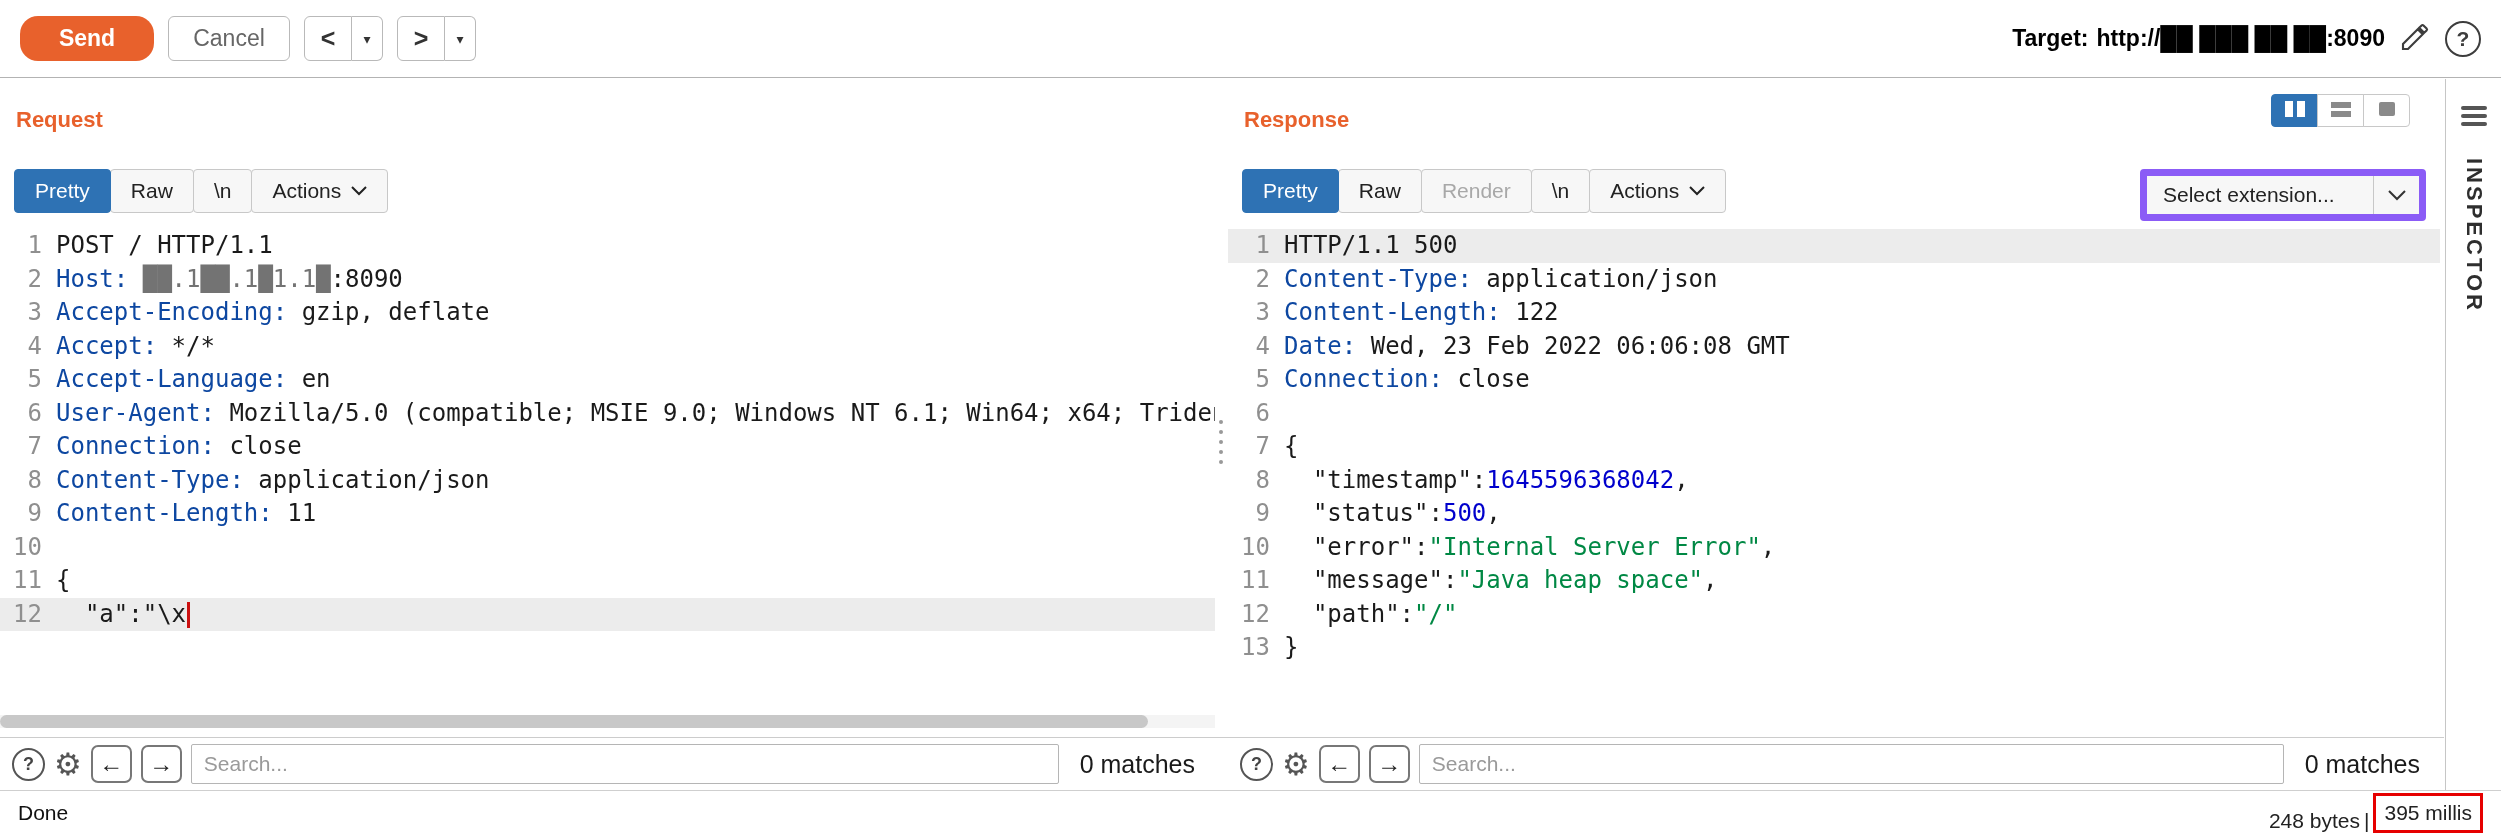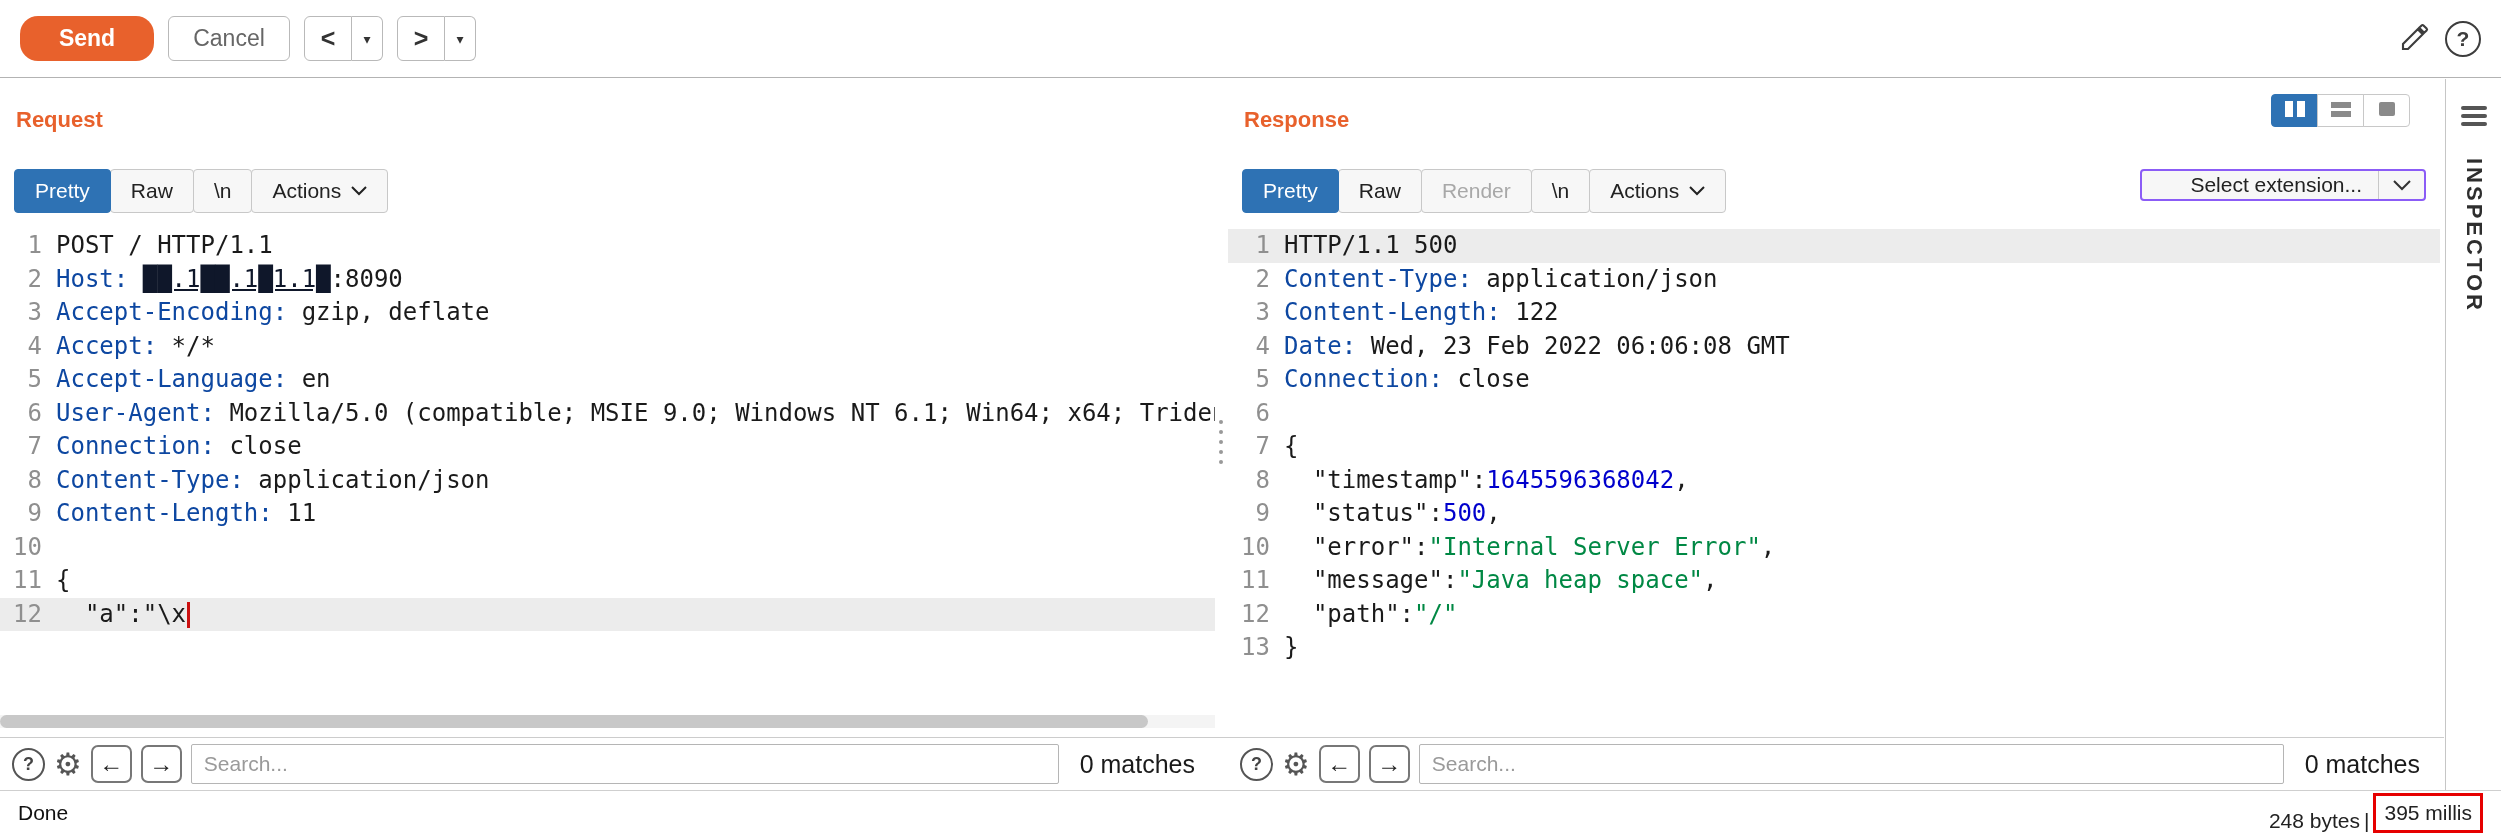--- a/index.html
+++ b/index.html
@@ -46,40 +46,40 @@
   .tab.disabled { color:#a8a8a8; }
   .tab .chev { margin-left:10px; display:flex; align-items:center; }
 
   .layout-group { position:absolute; top:15px; right:30px; display:flex; }
   .lo-btn { width:47px; height:33px; border:1px solid #c8c8c8; background:#fff; margin-left:-1px;
             display:flex; align-items:center; justify-content:center; }
   .lo-btn:first-child { border-radius:4px 0 0 4px; margin-left:0; }
   .lo-btn:last-child { border-radius:0 4px 4px 0; }
   .lo-btn.selected { background:#2e72b4; border-color:#2e72b4; }
 
-  .ext-dropdown { position:absolute; top:90px; right:14px; height:32px; width:286px;
-                  border:2px solid #8b5cf6; background:#f7f7f7; border-radius:4px;
-                  display:flex; align-items:center; font-size:21px; color:#222;text-align:right; }
+  .ext-dropdown { position:absolute; top:90px; right:14px; height:52px; width:286px;
+                  border:7px solid #8b5cf6; background:#f7f7f7; border-radius:4px;
+                  display:flex; align-items:center; font-size:21px; color:#222; }
   .ext-label { flex:1; padding:0 16px; white-space:nowrap; overflow:hidden; }
   .ext-chev { width:46px; height:100%; border-left:1px solid #c8c8c8;
               display:flex; align-items:center; justify-content:center; }
 
   
   .code { position:absolute; left:0; right:0; top:150px; bottom:78px; overflow:hidden;
           font-family:"DejaVu Sans Mono","Liberation Mono",monospace;
           font-size:24px; line-height:33.5px; }
   .code-line { display:flex; width:100%; }
   .code-line.hl { background:#ececec; }
   .ln { flex:0 0 42px; text-align:right; color:#8f8f8f; }
   .lt { flex:1; padding-left:14px; white-space:pre; color:#1a1a1a; }
   .seg-p   { color:#1a1a1a; }
   .seg-n   { color:#0d47a1; }
   .seg-num { color:#0000cc; }
   .seg-str { color:#008844; }
-  .seg-r   { color:#0f172a;text-decoration:underline; }
+  .seg-r   { color:#737373; }
   .seg-cur { display:inline-block; width:3px; height:26px; background:#cc1111;
              vertical-align:middle; margin-left:1px; }
 
   .hscroll { position:absolute; left:0; bottom:62px; width:100%; height:13px; background:#f4f4f4; }
   .hthumb { width:1148px; height:13px; background:#c8c8c8; border-radius:7px; }
 
   .split-dots { position:absolute; left:1216px; top:420px; width:10px; display:flex;
                 flex-direction:column; gap:6px; align-items:center; }
   .dot { width:4px; height:4px; border-radius:50%; background:#999; }
 
@@ -129,20 +129,24 @@
         <span>▾</span>
       </button>
   </div>
   <div class="split">
     <button class="main">&gt;</button>
     <button class="dd">
         <span>▾</span>
       </button>
   </div>
   <div class="spacer"></div>
+  <div class="target-wrap">
+    <span class="target-text">Target:</span>
+    <span class="target-text"><span>http://</span><span class="target-redact">██ ███ ██ ██</span><span>:8090</span></span>
+  </div>
   <button class="icon-btn">
     <span>
       <svg width="32" height="32" viewBox="0 0 24 24">
           <path d="M3 17.25V21h3.75L17.8 9.94l-3.75-3.75L3 17.25zM20.7 7.04c.39-.39.39-1.02 0-1.41l-2.34-2.34c-.39-.39-1.02-.39-1.41 0l-1.83 1.83 3.75 3.75 1.83-1.83z" fill="none" stroke="#3d3d3d" stroke-width="1.6"></path>
         </svg>
     </span>
   </button>
   <button class="icon-btn help-circle">
       <span>?</span>
     </button>

